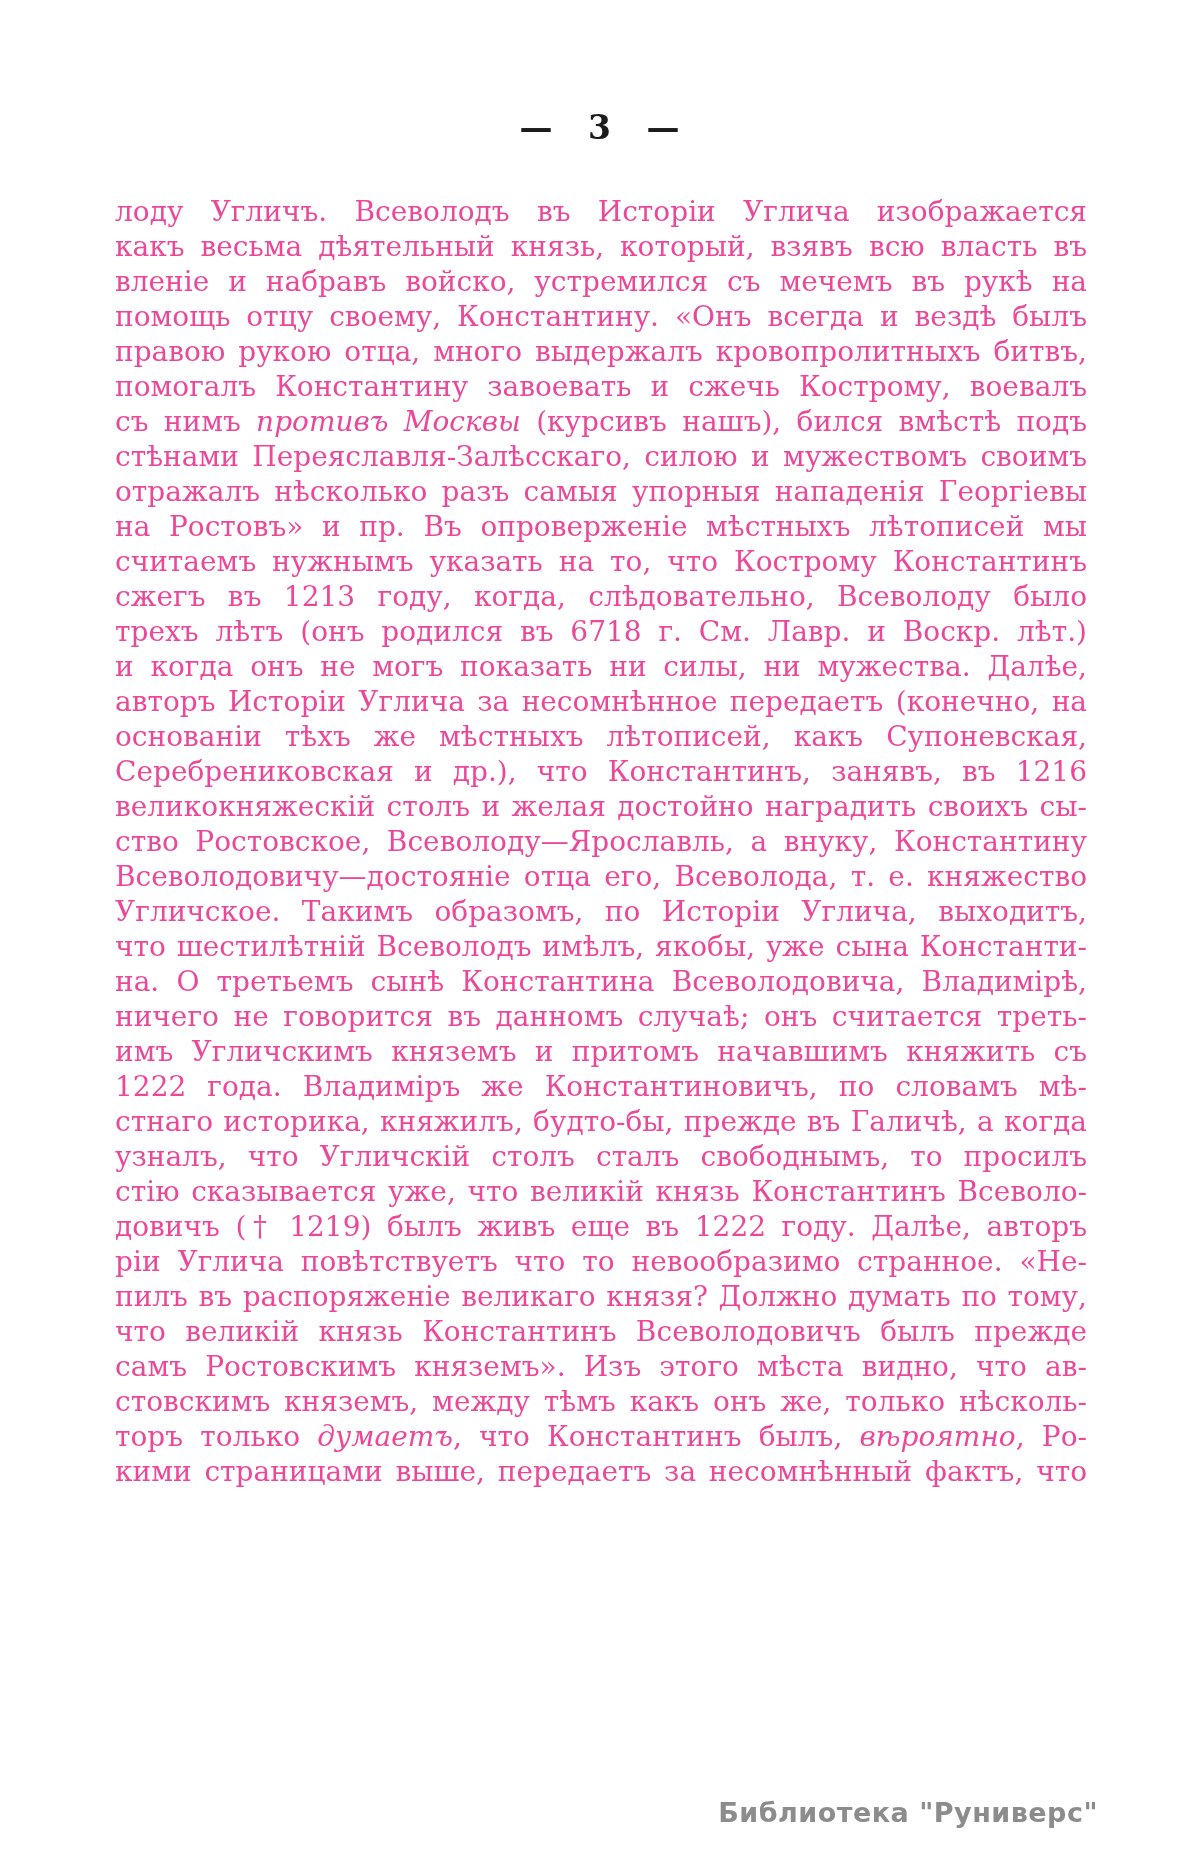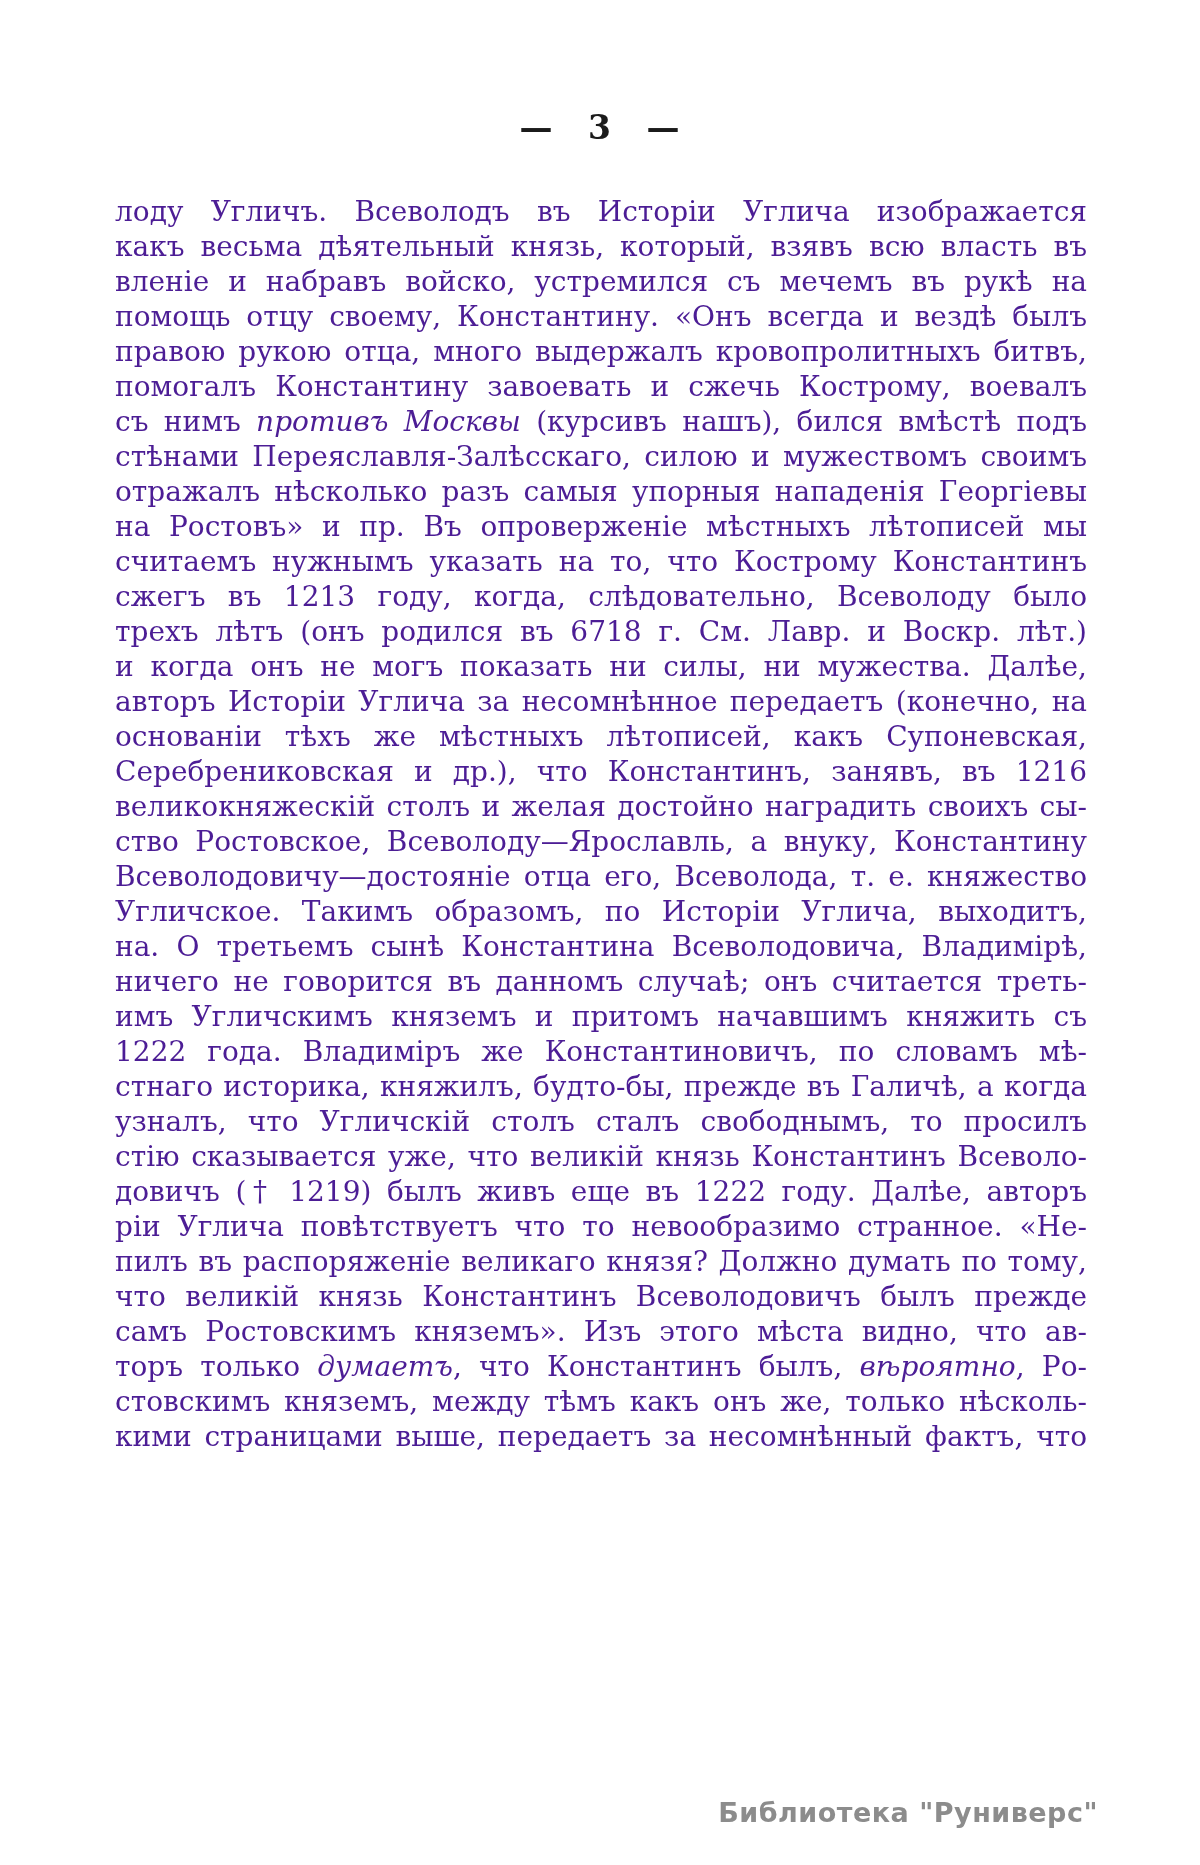--- a/index.html
+++ b/index.html
@@ -25,21 +25,21 @@
     font-weight: bold;
     color: #1b1b1b;
     word-spacing: 22px;
     letter-spacing: 1px;
   }
   .text-block {
     position: absolute;
     left: 115px;
     top: 194px;
     width: 972px;
-    color: #4c1d95;
+    color: #ec4899;
     font-size: 28px;
   }
   .text-line {
     text-align: justify;
     text-align-last: justify;
     text-justify: inter-word;
     line-height: 35px;
     height: 35px;
     overflow: hidden;
   }
@@ -77,31 +77,32 @@
       <div class="text-line"><span>сжегъ въ 1213 году, когда, слѣдовательно, Всеволоду было около</span></div>
       <div class="text-line"><span>трехъ лѣтъ (онъ родился въ 6718 г. См. Лавр. и Воскр. лѣт.)</span></div>
       <div class="text-line"><span>и когда онъ не могъ показать ни силы, ни мужества. Далѣе,</span></div>
       <div class="text-line"><span>авторъ Исторіи Углича за несомнѣнное передаетъ (конечно, на</span></div>
       <div class="text-line"><span>основаніи тѣхъ же мѣстныхъ лѣтописей, какъ Супоневская,</span></div>
       <div class="text-line"><span>Серебрениковская и др.), что Константинъ, занявъ, въ 1216 году,</span></div>
       <div class="text-line"><span>великокняжескій столъ и желая достойно наградить своихъ сы-</span></div>
       <div class="text-line"><span>ство Ростовское, Всеволоду—Ярославль, а внуку, Константину</span></div>
       <div class="text-line"><span>Всеволодовичу—достояніе отца его, Всеволода, т. е. княжество</span></div>
       <div class="text-line"><span>Угличское. Такимъ образомъ, по Исторіи Углича, выходитъ,</span></div>
+      <div class="text-line"><span>что шестилѣтній Всеволодъ имѣлъ, якобы, уже сына Константи-</span></div>
       <div class="text-line"><span>на. О третьемъ сынѣ Константина Всеволодовича, Владимірѣ,</span></div>
       <div class="text-line"><span>ничего не говорится въ данномъ случаѣ; онъ считается треть-</span></div>
       <div class="text-line"><span>имъ Угличскимъ княземъ и притомъ начавшимъ княжить съ</span></div>
       <div class="text-line"><span>1222 года. Владиміръ же Константиновичъ, по словамъ мѣ-</span></div>
       <div class="text-line"><span>стнаго историка, княжилъ, будто-бы, прежде въ Галичѣ, а когда</span></div>
       <div class="text-line"><span>узналъ, что Угличскій столъ сталъ свободнымъ, то просилъ</span></div>
       <div class="text-line"><span>стію сказывается уже, что великій князь Константинъ Всеволо-</span></div>
       <div class="text-line"><span>довичъ († 1219) былъ живъ еще въ 1222 году. Далѣе, авторъ Исто</span></div>
       <div class="text-line"><span>ріи Углича повѣтствуетъ что то невообразимо странное. «Не-</span></div>
       <div class="text-line"><span>пилъ въ распоряженіе великаго князя? Должно думать по тому,</span></div>
       <div class="text-line"><span>что великій князь Константинъ Всеволодовичъ былъ прежде</span></div>
       <div class="text-line"><span>самъ Ростовскимъ княземъ». Изъ этого мѣста видно, что ав-</span></div>
+      <div class="text-line"><span>стовскимъ княземъ, между тѣмъ какъ онъ же, только нѣсколь-</span></div>
       <div class="text-line"><span>торъ только </span><em>думаетъ</em><span>, что Константинъ былъ, </span><em>вѣроятно</em><span>, Ро-</span></div>
-      <div class="text-line"><span>стовскимъ княземъ, между тѣмъ какъ онъ же, только нѣсколь-</span></div>
       <div class="text-line"><span>кими страницами выше, передаетъ за несомнѣнный фактъ, что</span></div>
     </div>
 
   <div class="watermark">Библиотека "Руниверс"</div>
 </div>
 
 </body></html>

